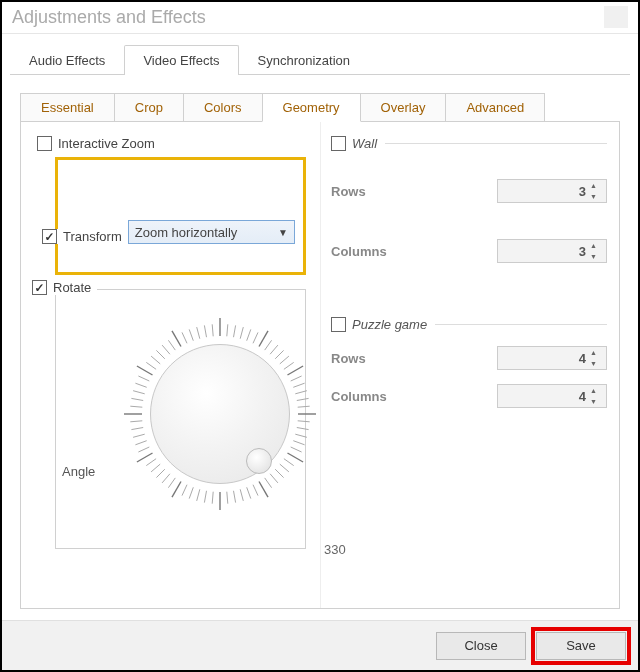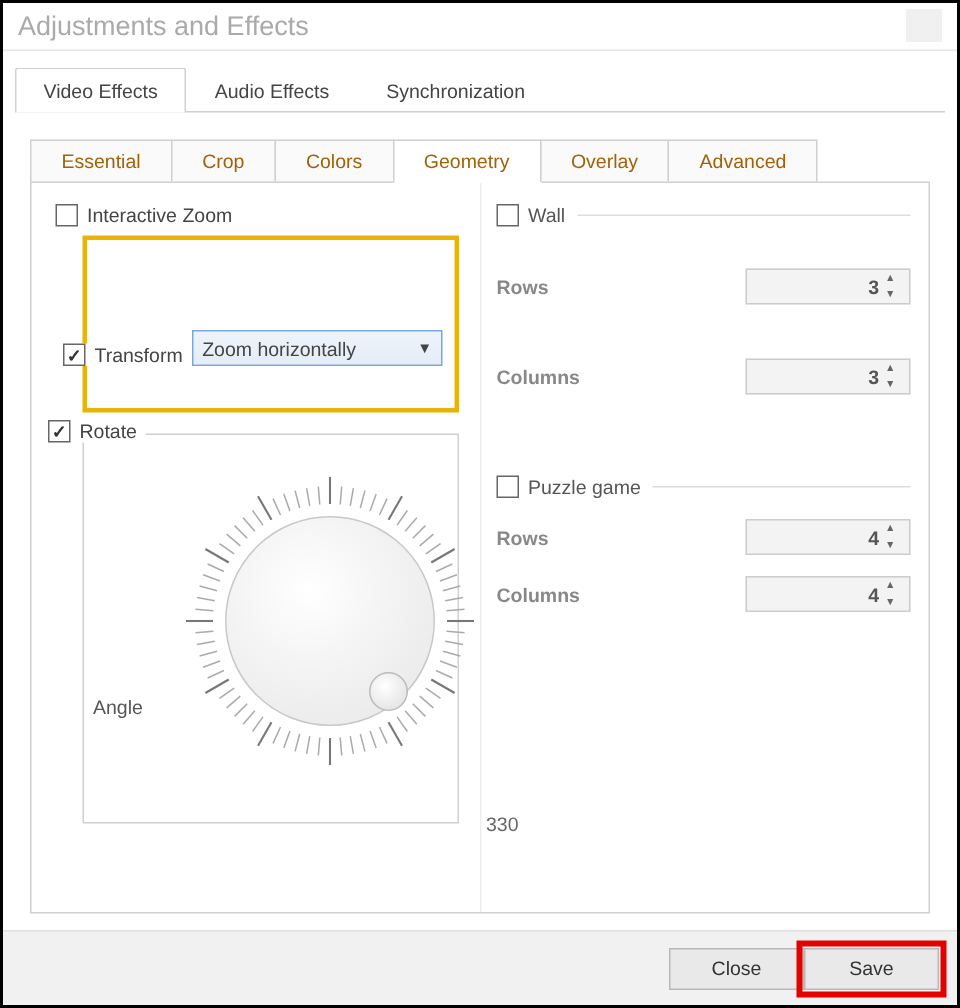--- a/index.html
+++ b/index.html
@@ -162,20 +162,21 @@
     border: 1px solid #bbb;
     left: 126px; top: 134px;
   }
   .num330 { position:absolute; left: 204px; top: 196px; color:#666;margin-top:32px; }
 
   .sec-label {
     display: flex;
     align-items: center;
     margin-bottom: 14px;
     color: #555;
+    font-style: italic;
   }
   .sec-line { flex:1; height:1px; background:#ddd; margin-left:8px; }
   .field-row {
     display: flex; align-items: center; justify-content: space-between;
     margin: 28px 0 36px 0;
     color: #888;
     font-weight: bold;
   }
   .field-row.tight { margin: 8px 0 14px 0; }
   .spinner {
@@ -194,21 +195,21 @@
     display:flex; flex-direction:column; justify-content:space-between;
     font-size: 7px; color:#666; cursor:pointer;
   }
   .footer {
     position:absolute;
     bottom:0; left:0; right:0;
     height: 50px;
     background: #f1f1f1;
     border-top: 1px solid #e0e0e0;
     display: flex; align-items: center; justify-content: flex-end;
-    padding-right: 12px; 
+    padding-right: 12px; gap: 10px;
   }
   .btn {
     min-width: 90px; height: 28px;
     background: #e9e9e9;
     border: 1px solid #b8b8b8;
     display:flex; align-items:center; justify-content:center;
     cursor:pointer; color:#333;
   }
   .btn.highlight {
     outline: 4px solid #e60000;
@@ -217,22 +218,22 @@
 </style>
 </head>
 <body>
 
 <div class="titlebar">
   <span>Adjustments and Effects</span>
   <div class="wclose"></div>
 </div>
 
 <div class="main-tabs">
+  <div class="main-tab">Audio Effects</div>
   <div class="main-tab active">Video Effects</div>
-  <div class="main-tab">Audio Effects</div>
   <div class="main-tab">Synchronization</div>
 </div>
 <div class="main-tabs-line"></div>
 
 <div class="sub-tabs">
   <div class="sub-tab">Essential</div>
   <div class="sub-tab">Crop</div>
   <div class="sub-tab">Colors</div>
   <div class="sub-tab active">Geometry</div>
   <div class="sub-tab">Overlay</div>

